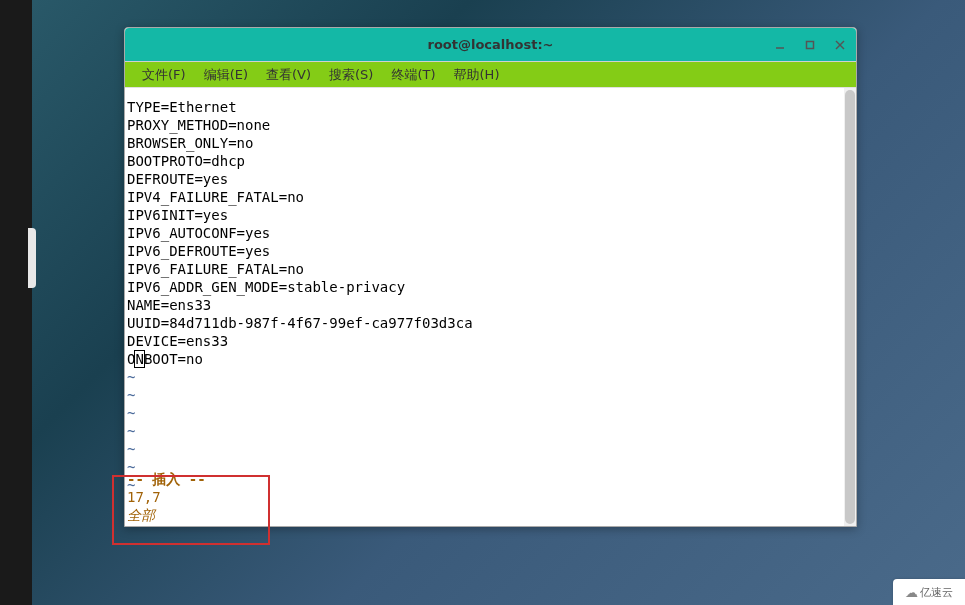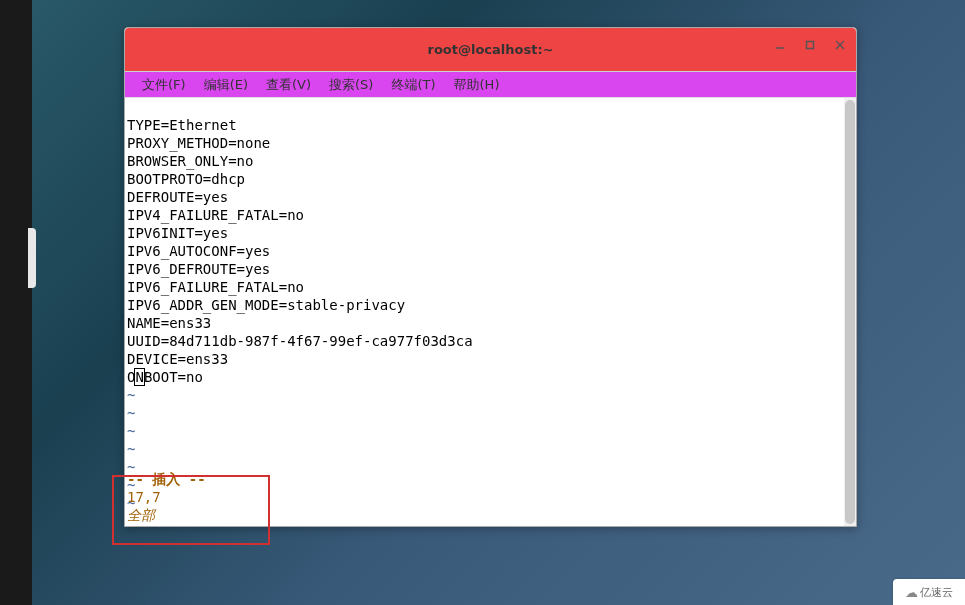--- a/index.html
+++ b/index.html
@@ -33,22 +33,22 @@
       width: 733px;
       height: 500px;
       background: #fff;
       border: 1px solid #aaa;
       border-radius: 4px 4px 0 0;
       box-shadow: 0 2px 10px rgba(0,0,0,0.3);
       display: flex;
       flex-direction: column;
     }
     .titlebar {
-      height: 44px;
-      background: #ef4444;
+      height: 34px;
+      background: #14b8a6;
       border-bottom: 1px solid #d0d0d0;
       display: flex;
       align-items: center;
       justify-content: center;
       position: relative;
       border-radius: 4px 4px 0 0;
     }
     .titlebar-title {
       font-size: 13px;
       font-weight: bold;
@@ -68,42 +68,42 @@
       height: 16px;
       display: flex;
       align-items: center;
       justify-content: center;
       cursor: pointer;
       color: #555;
     }
     .win-btn svg { width: 10px; height: 10px; }
     .menubar {
       height: 26px;
-      background: #d946ef;
+      background: #84cc16;
       border-bottom: 1px solid #e0e0e0;
       display: flex;
       align-items: center;
       padding-left: 8px;
       gap: 0;
     }
     .menu-item {
       font-size: 13px;
       color: #333;
       padding: 3px 9px;
       cursor: pointer;
     }
     .terminal-body {
       flex: 1;
       background: #fff;
       position: relative;
       font-family: "DejaVu Sans Mono", "Liberation Mono", monospace;
       font-size: 14px;
       line-height: 18px;
       color: #000;
-      padding: 18px 2px;
+      padding: 10px 2px;
       overflow: hidden;
     }
     .terminal-content {
       white-space: pre;
     }
     .tilde { color: #4a6a9a; }
     .cursor-char {
       display: inline-block;
       border: 1px solid #000;
       line-height: 16px;

